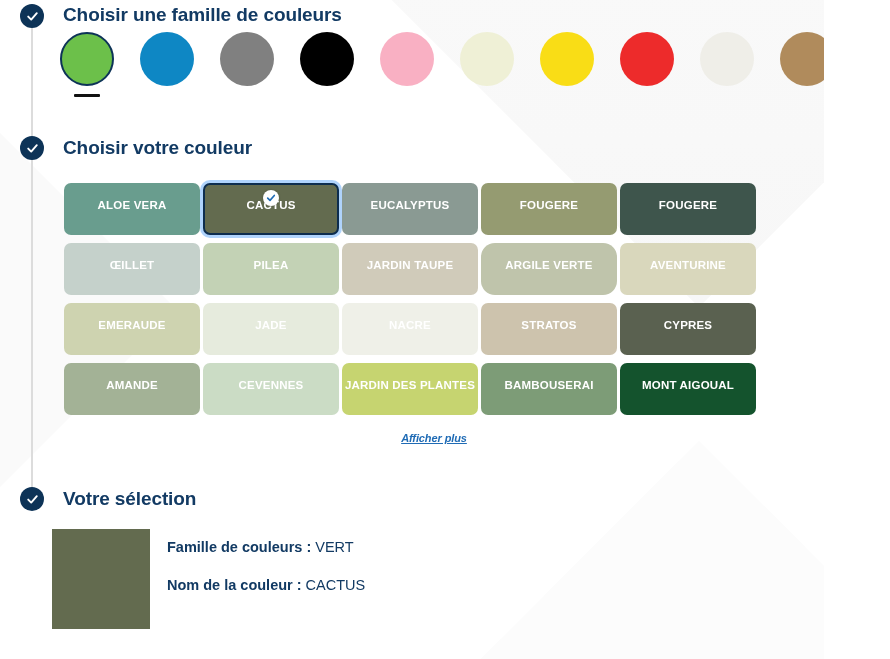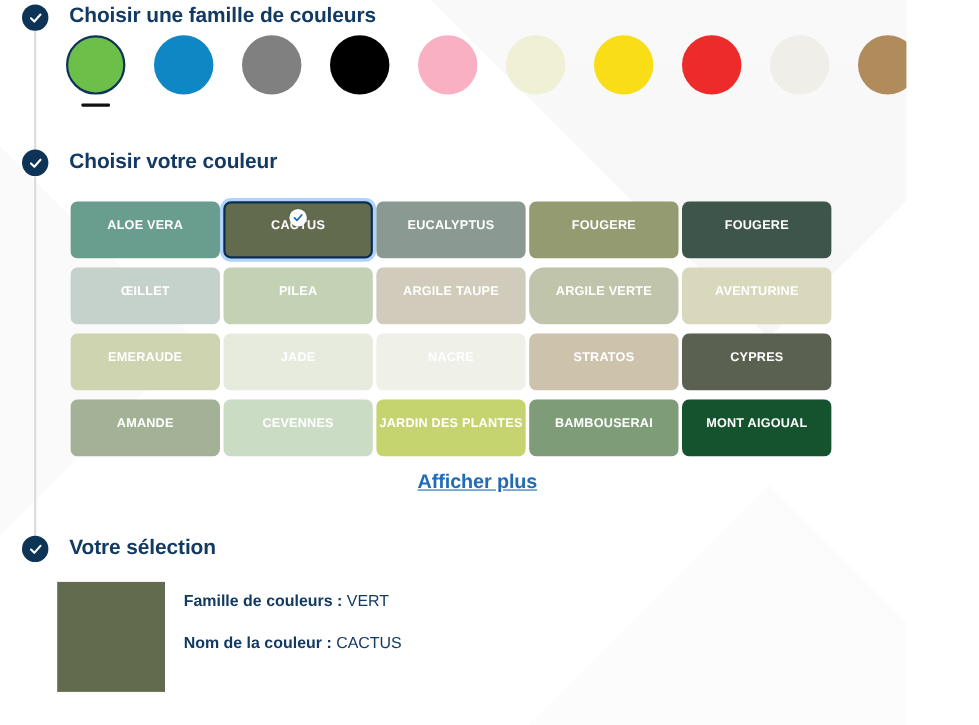--- a/index.html
+++ b/index.html
@@ -169,26 +169,27 @@
   }
 
   .show-more-wrap {
     position: absolute;
     left: 64px;
     top: 428px;
     width: 740px;
     text-align: center;
   }
   .show-more {
-    font-size: 18px;
+    font-size: 11px;
     font-weight: bold;
     color: #1f6bb5;
     text-decoration: underline;
     cursor: pointer;
     letter-spacing: -0.1px;
+    font-style: italic;
   }
 
   
   #sec-selection-check { top: 487px; }
   #sec-selection-title { top: 488px; }
 
   .selection-body {
     position: absolute;
     left: 52px;
     top: 529px;
@@ -299,21 +300,21 @@
         <div class="tile" style="background: rgb(62, 85, 76);">
           <span class="tile-label">FOUGERE</span>
         </div>
         <div class="tile" style="background: rgb(197, 209, 203);">
           <span class="tile-label">ŒILLET</span>
         </div>
         <div class="tile" style="background: rgb(195, 210, 181);">
           <span class="tile-label">PILEA</span>
         </div>
         <div class="tile" style="background: rgb(208, 203, 186);">
-          <span class="tile-label">ARGILE TAUPE</span>
+          <span class="tile-label">JARDIN TAUPE</span>
         </div>
         <div class="tile" style="background: rgb(191, 196, 171); border-radius: 14px;">
           <span class="tile-label">ARGILE VERTE</span>
         </div>
         <div class="tile" style="background: rgb(217, 215, 188);">
           <span class="tile-label">AVENTURINE</span>
         </div>
         <div class="tile" style="background: rgb(206, 211, 176);">
           <span class="tile-label">EMERAUDE</span>
         </div>

